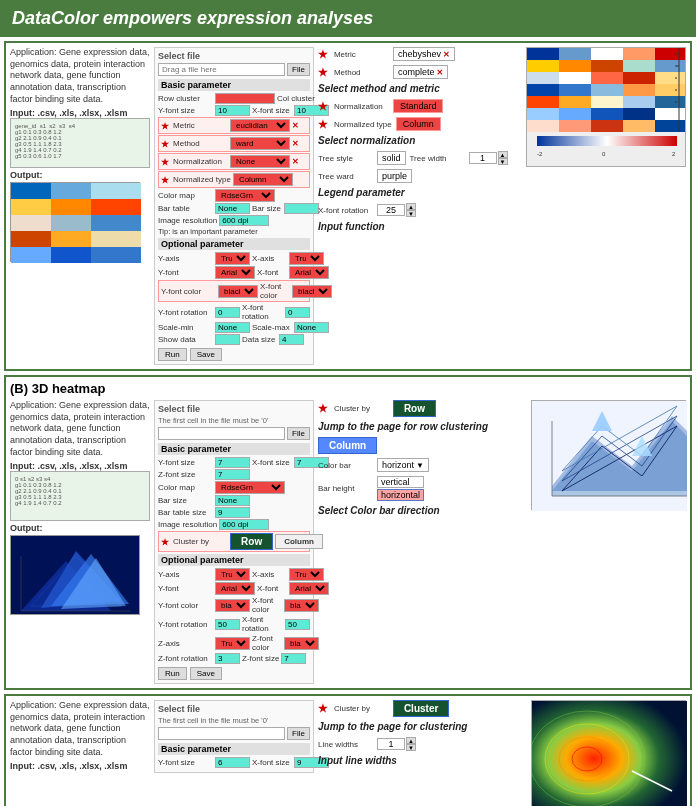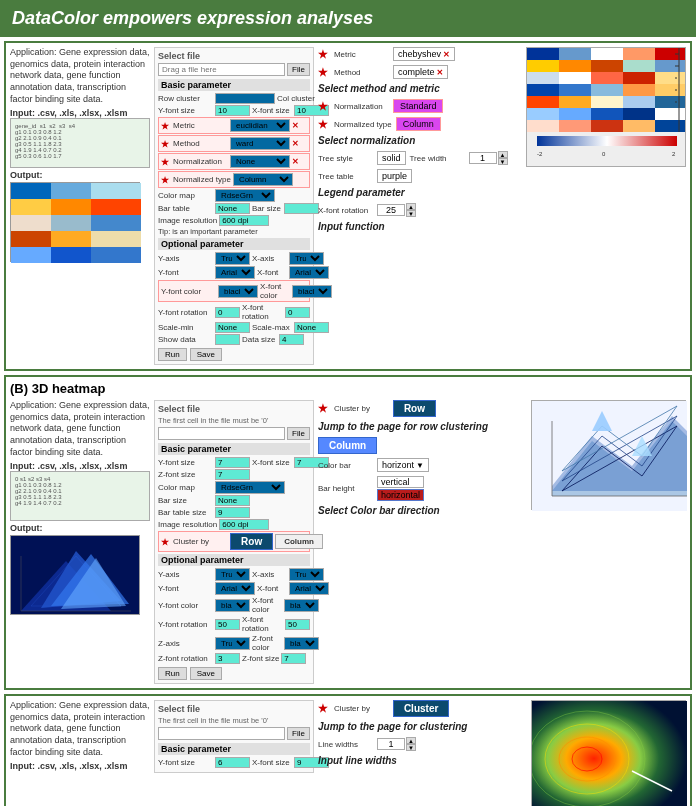--- a/index.html
+++ b/index.html
@@ -165,21 +165,21 @@
       padding: 0px 2px;
       font-size: 8px;
       width: 35px;
       background: #5eead4;
     }
 
     .param-select {
       border: 1px solid #aaa;
       padding: 0px 1px;
       font-size: 8px;
-      background: #0369a1;
+      background: #ef4444;
       width: 60px;
     }
 
     .highlighted-row {
       background: #fff0f0;
       border: 1px solid #ff9999;
       padding: 1px 2px;
       margin-bottom: 1px;
     }
 
@@ -232,21 +232,21 @@
 
     .result-isoheight {
       width: 155px;
       height: 130px;
       border: 1px solid #aaa;
       background: radial-gradient(ellipse at 35% 50%, #ff2200 0%, #ff6600 15%, #ffaa00 30%, #aacc44 50%, #226622 70%, #001133 100%);
       flex-shrink: 0;
     }
 
     .cluster-btn {
-      background: #0c4a6e;
+      background: #14532d;
       color: white;
       border: 1px solid #3366cc;
       padding: 2px 10px;
       font-size: 10px;
       cursor: pointer;
       font-weight: bold;
     }
 
     .tip-text {
       font-size: 7.5px;
@@ -323,28 +323,28 @@
 
     .cb-option {
       font-size: 9px;
       padding: 0px 3px;
       border: 1px solid #aaa;
       background: white;
       cursor: pointer;
     }
 
     .cb-option.selected {
-      background: #b91c1c;
+      background: #fca5a5;
       border-color: #5577cc;
     }
 
     .norm-box {
       display: inline-block;
       border: 1px solid #ff9999;
-      background: #d946ef;
+      background: #ef4444;
       padding: 1px 6px;
       font-size: 9px;
     }
   </style>
 </head>
 <body>
 
 <div class="main-container">
 
   <div class="main-title">DataColor empowers expression analyses</div>
@@ -548,21 +548,21 @@
               <span class="param-label">Tree width</span>
               <div class="spinbox">
                 <input type="text" value="1" style="">
                 <div class="spinbox-btns">
                   <div class="spinbox-btn">▲</div>
                   <div class="spinbox-btn">▼</div>
                 </div>
               </div>
             </div>
             <div class="ann-group">
-              <span class="param-label">Tree table</span>
+              <span class="param-label">Tree ward</span>
               <div class="val-dropdown">
                 <span>purple</span>
               </div>
             </div>
             <div style="font-size:10px;font-style:italic;font-weight:bold;color:#222;margin-bottom:5px;">Legend parameter</div>
 
             <div class="ann-group">
               <span class="param-label">X-font rotation</span>
               <div class="spinbox">
                 <input type="text" value="25" style="">

